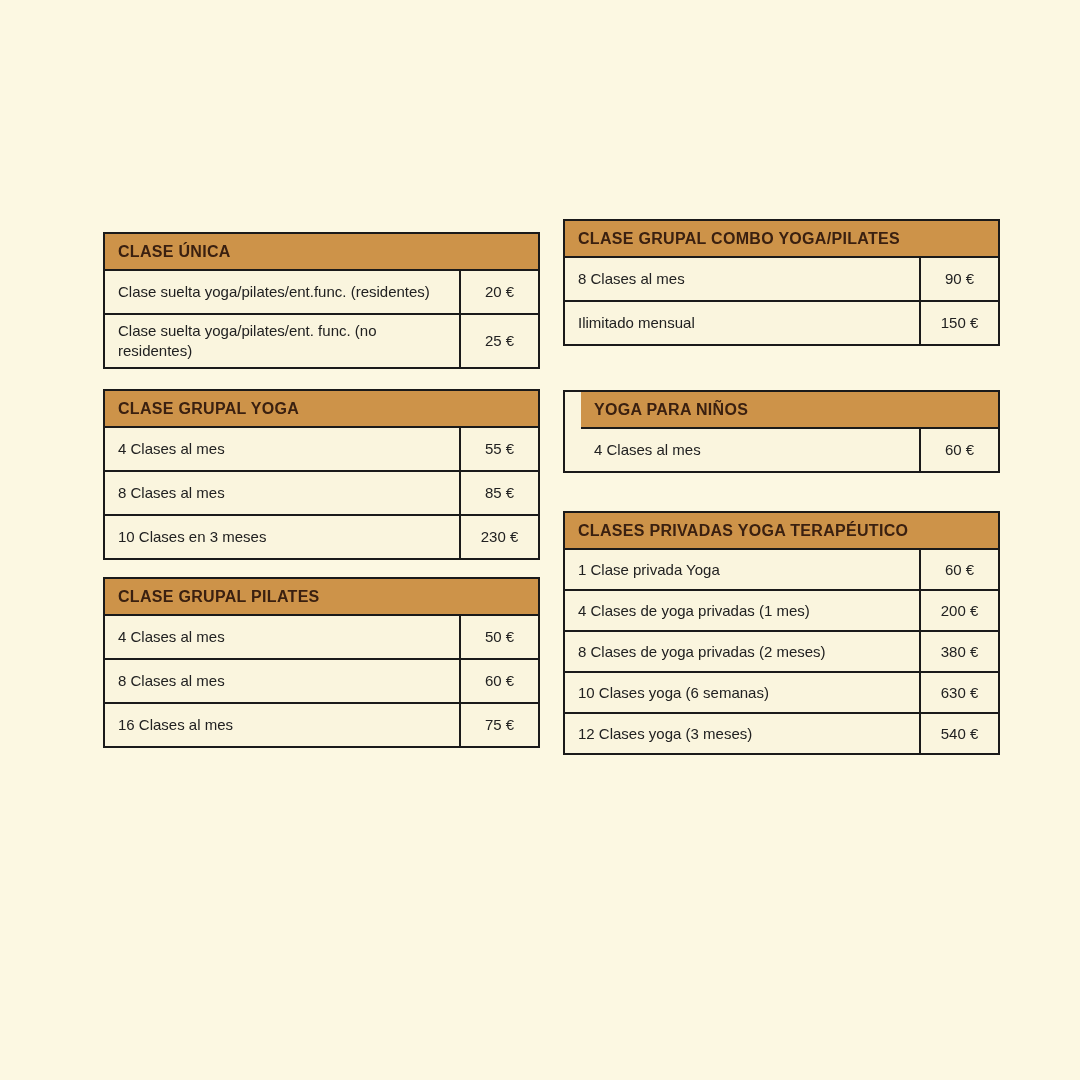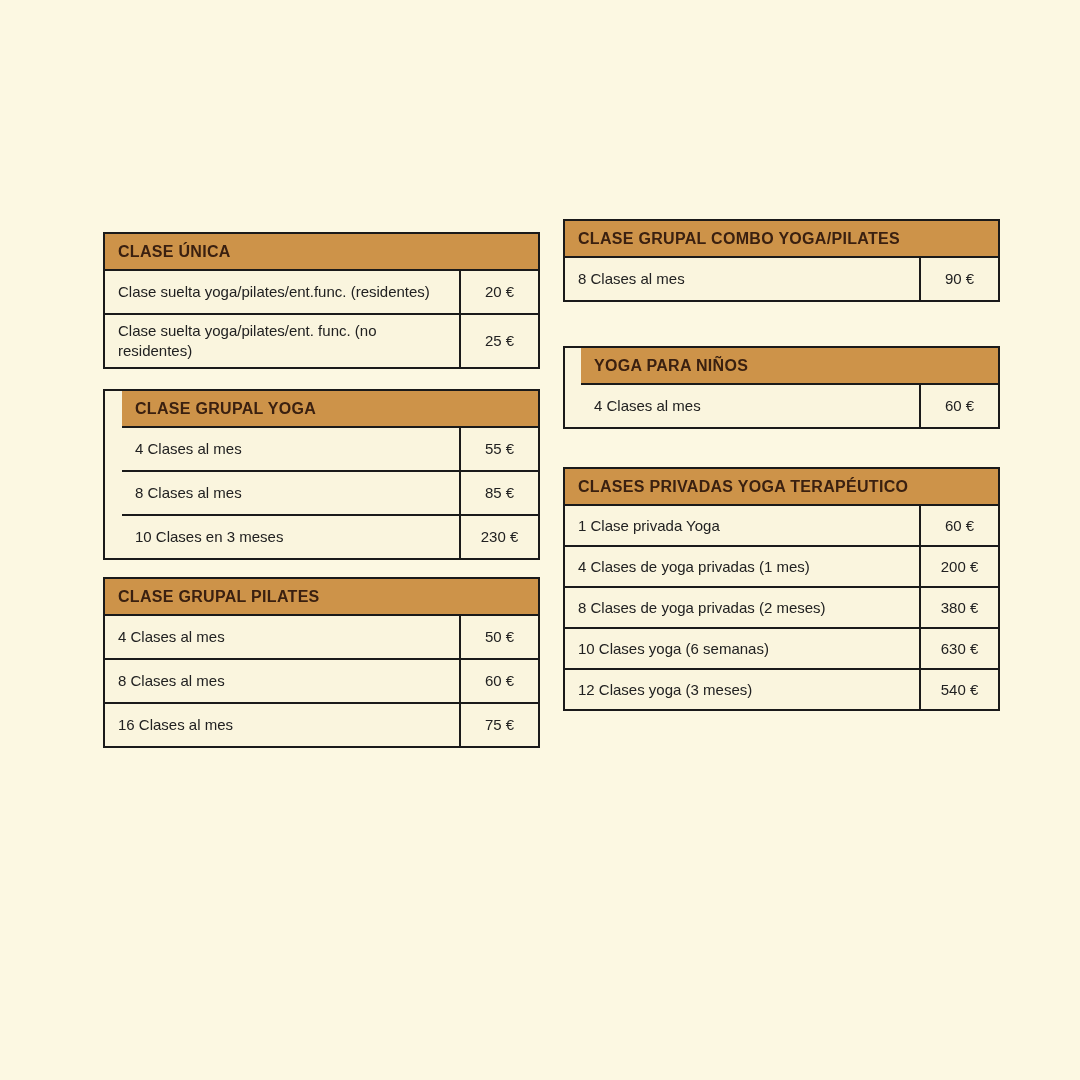--- a/index.html
+++ b/index.html
@@ -24,21 +24,21 @@
   }
   .col-left  { left: 103px; top: 232px; }
   .col-right { left: 563px; top: 219px; }
 
   .price-table {
     box-sizing: border-box;
     border: 2px solid var(--border, #1A1A1A);
     background: var(--cell-bg, #FAF5DE);
   }
   .mb-20 { margin-bottom: 20px; }
-  .mb-17 { margin-bottom: 17px; padding-left: 17px; }
+  .mb-17 { margin-bottom: 17px; }
   .mb-44 { margin-bottom: 44px; }
   .mb-38 { margin-bottom: 38px; padding-left: 16px; }
 
   .table-header {
     box-sizing: border-box;
     height: 37px;
     display: flex;
     align-items: center;
     padding: 0 13px;
     background: var(--header-bg, #CD9349);
@@ -131,20 +131,24 @@
   </div>
 
   <div class="col col-right">
 
     <section class="price-table mb-44">
       <div class="table-header">CLASE GRUPAL COMBO YOGA/PILATES</div>
       <div class="table-row">
         <div class="cell cell-label">8 Clases al mes</div>
         <div class="cell cell-price">90 €</div>
       </div>
+      <div class="table-row">
+        <div class="cell cell-label">Ilimitado mensual</div>
+        <div class="cell cell-price">150 €</div>
+      </div>
     </section>
 
     <section class="price-table mb-38">
       <div class="table-header">YOGA PARA NIÑOS</div>
       <div class="table-row">
         <div class="cell cell-label">4 Clases al mes</div>
         <div class="cell cell-price">60 €</div>
       </div>
     </section>
 

